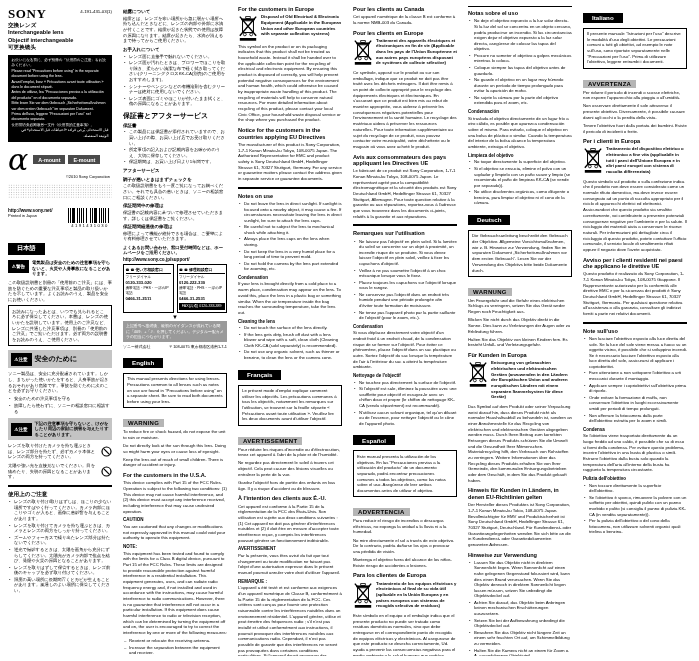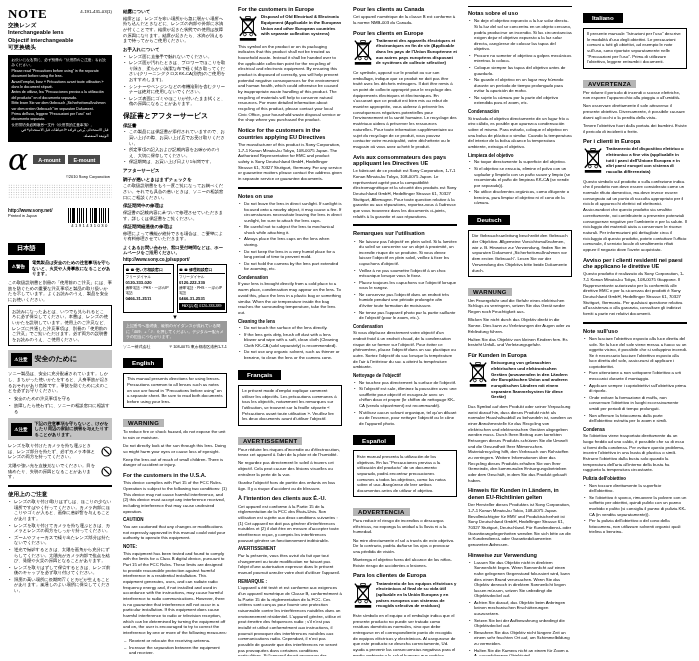--- a/index.html
+++ b/index.html
@@ -68,21 +68,21 @@
   .companyline{display:flex;justify-content:space-between;font-size:3.9px;margin-bottom:2px;}
   .weblink{font-size:4.6px;font-weight:bold;margin:0 0 2px;}
 </style>
 </head>
 <body>
 
 <div class="page">
 
   <div class="col" style="left:8px">
     <div class="sonyrow">
-      <span class="sony">NOTE</span>
+      <span class="sony">SONY</span>
       <span class="docnum">4-191-431-03(1)</span>
     </div>
     <div class="prodlines">
       <div>交換レンズ</div>
       <div>Interchangeable lens</div>
       <div>Objectif interchangeable</div>
       <div>可更换镜头</div>
     </div>
     <div class="blackbox">
       <div>お使いになる前に、必ず別冊の「使用前のご注意」をお読みください。</div>

